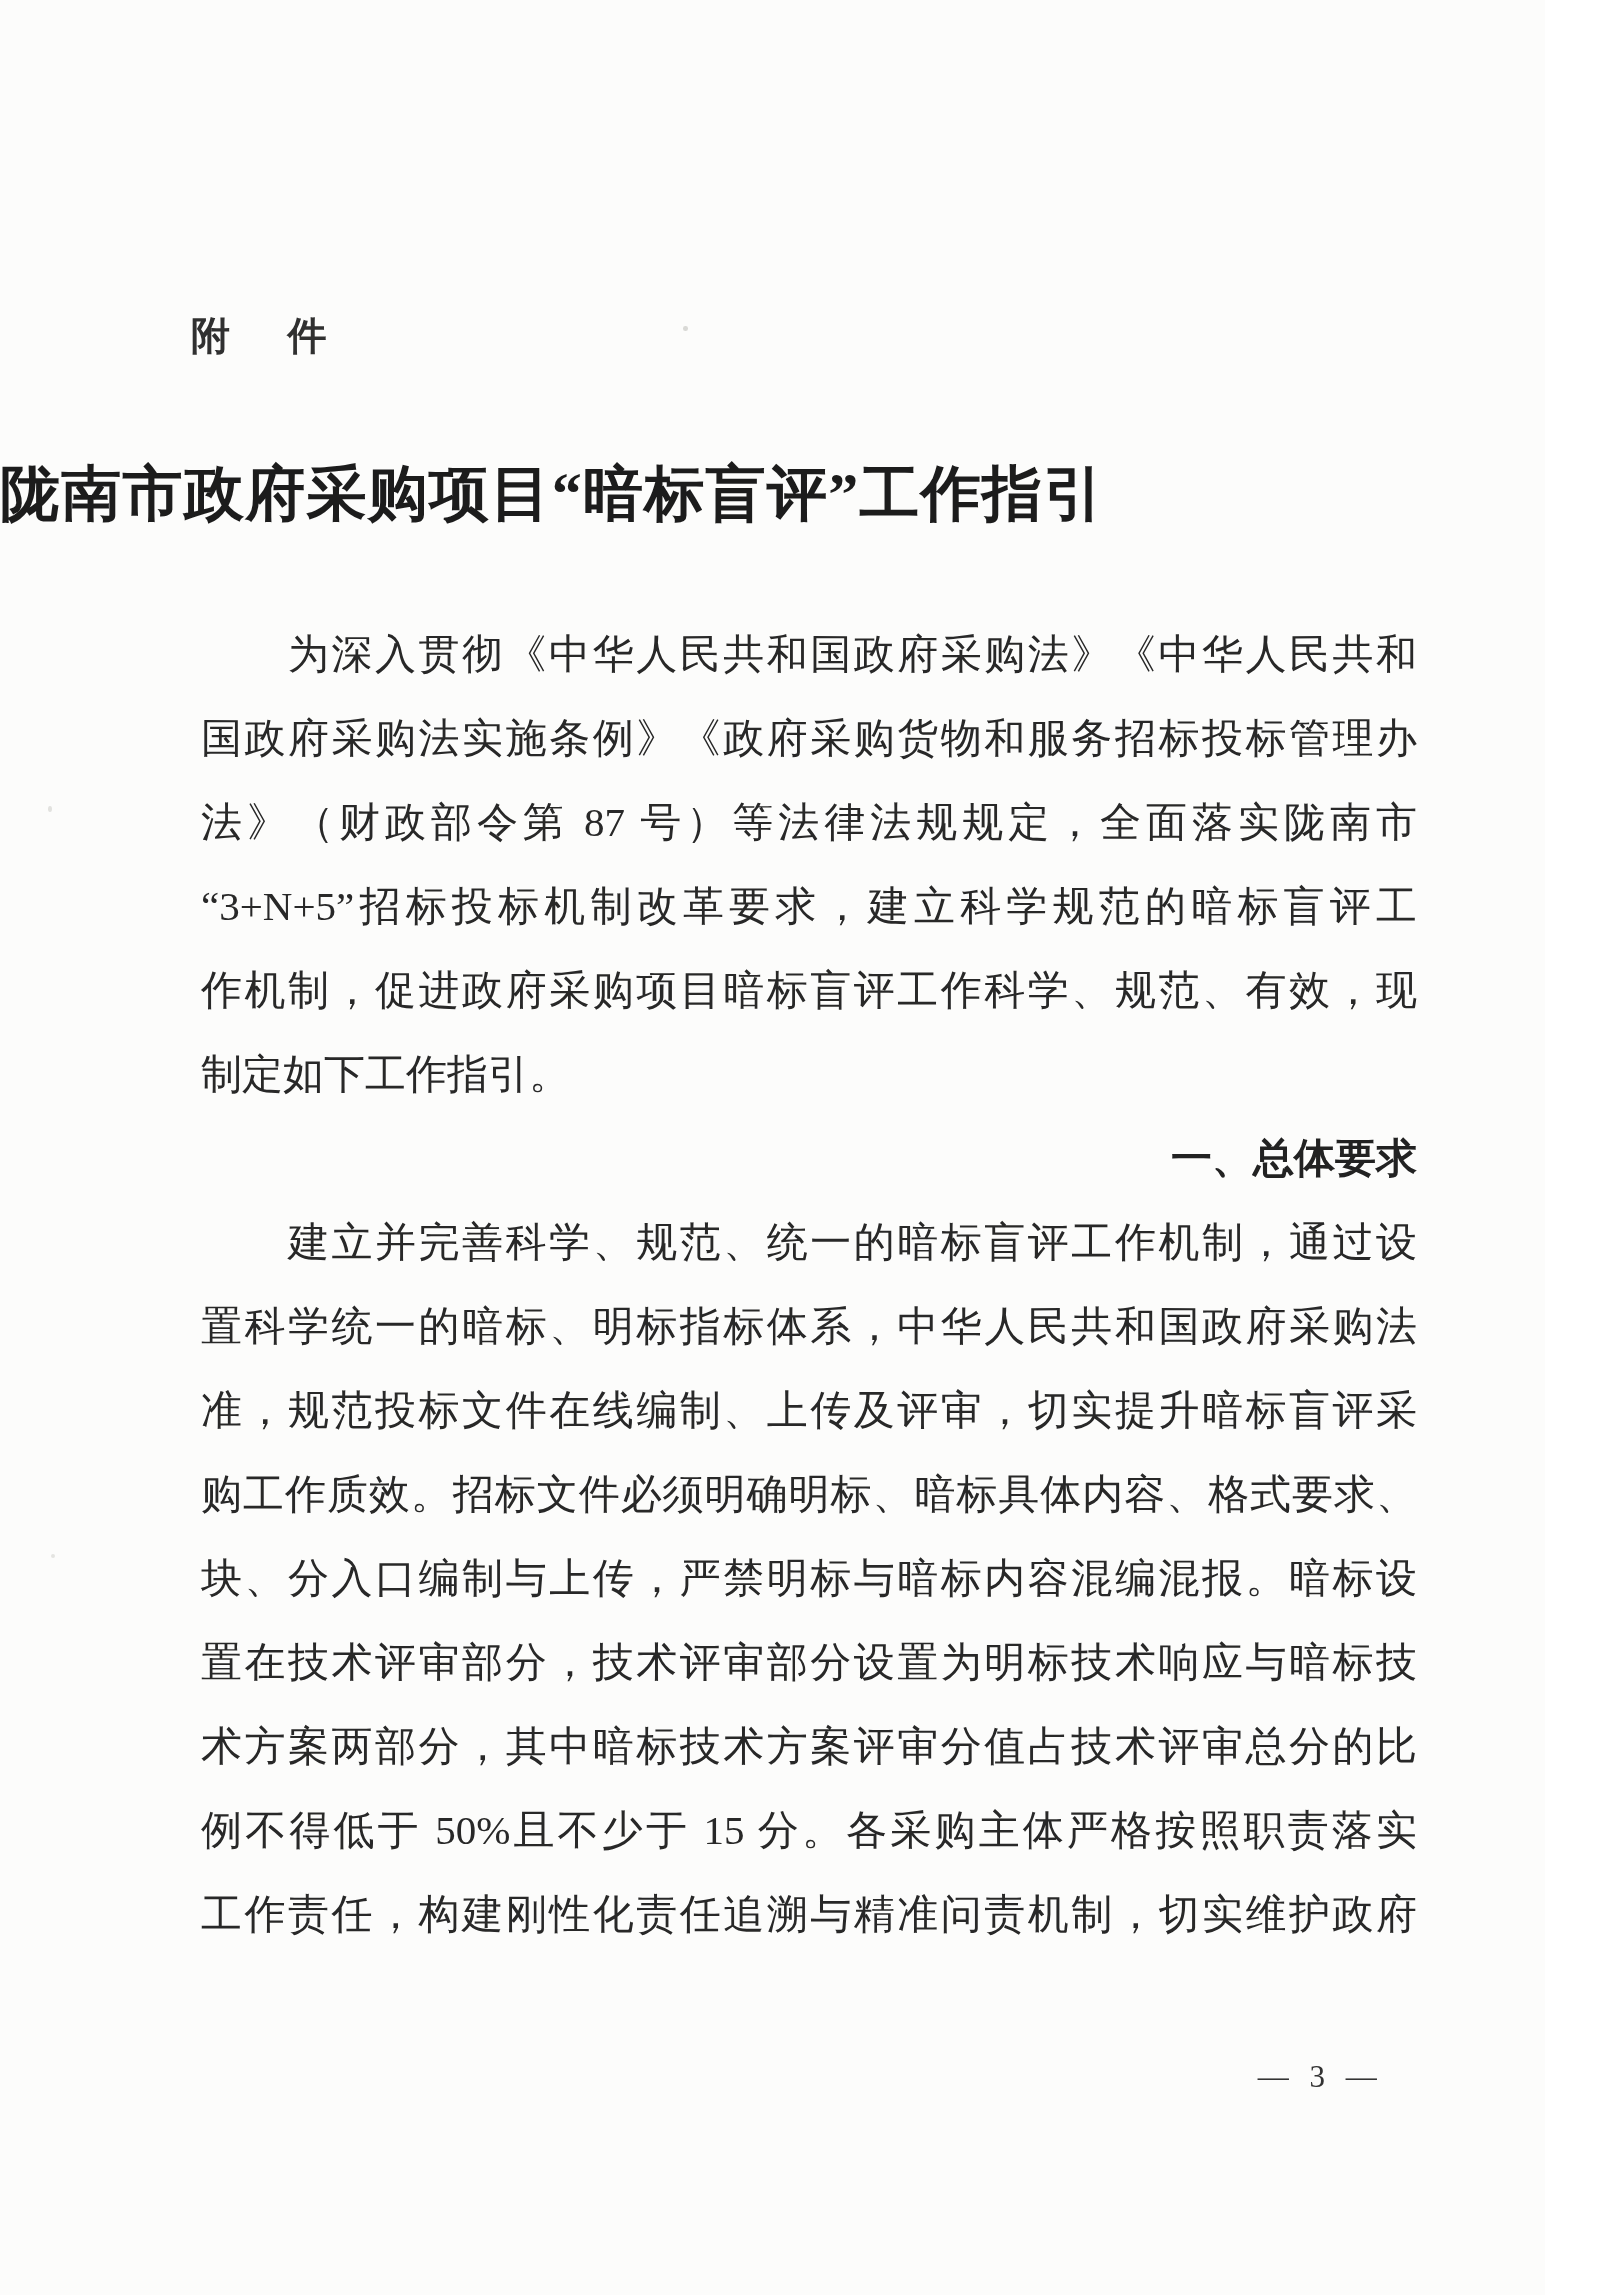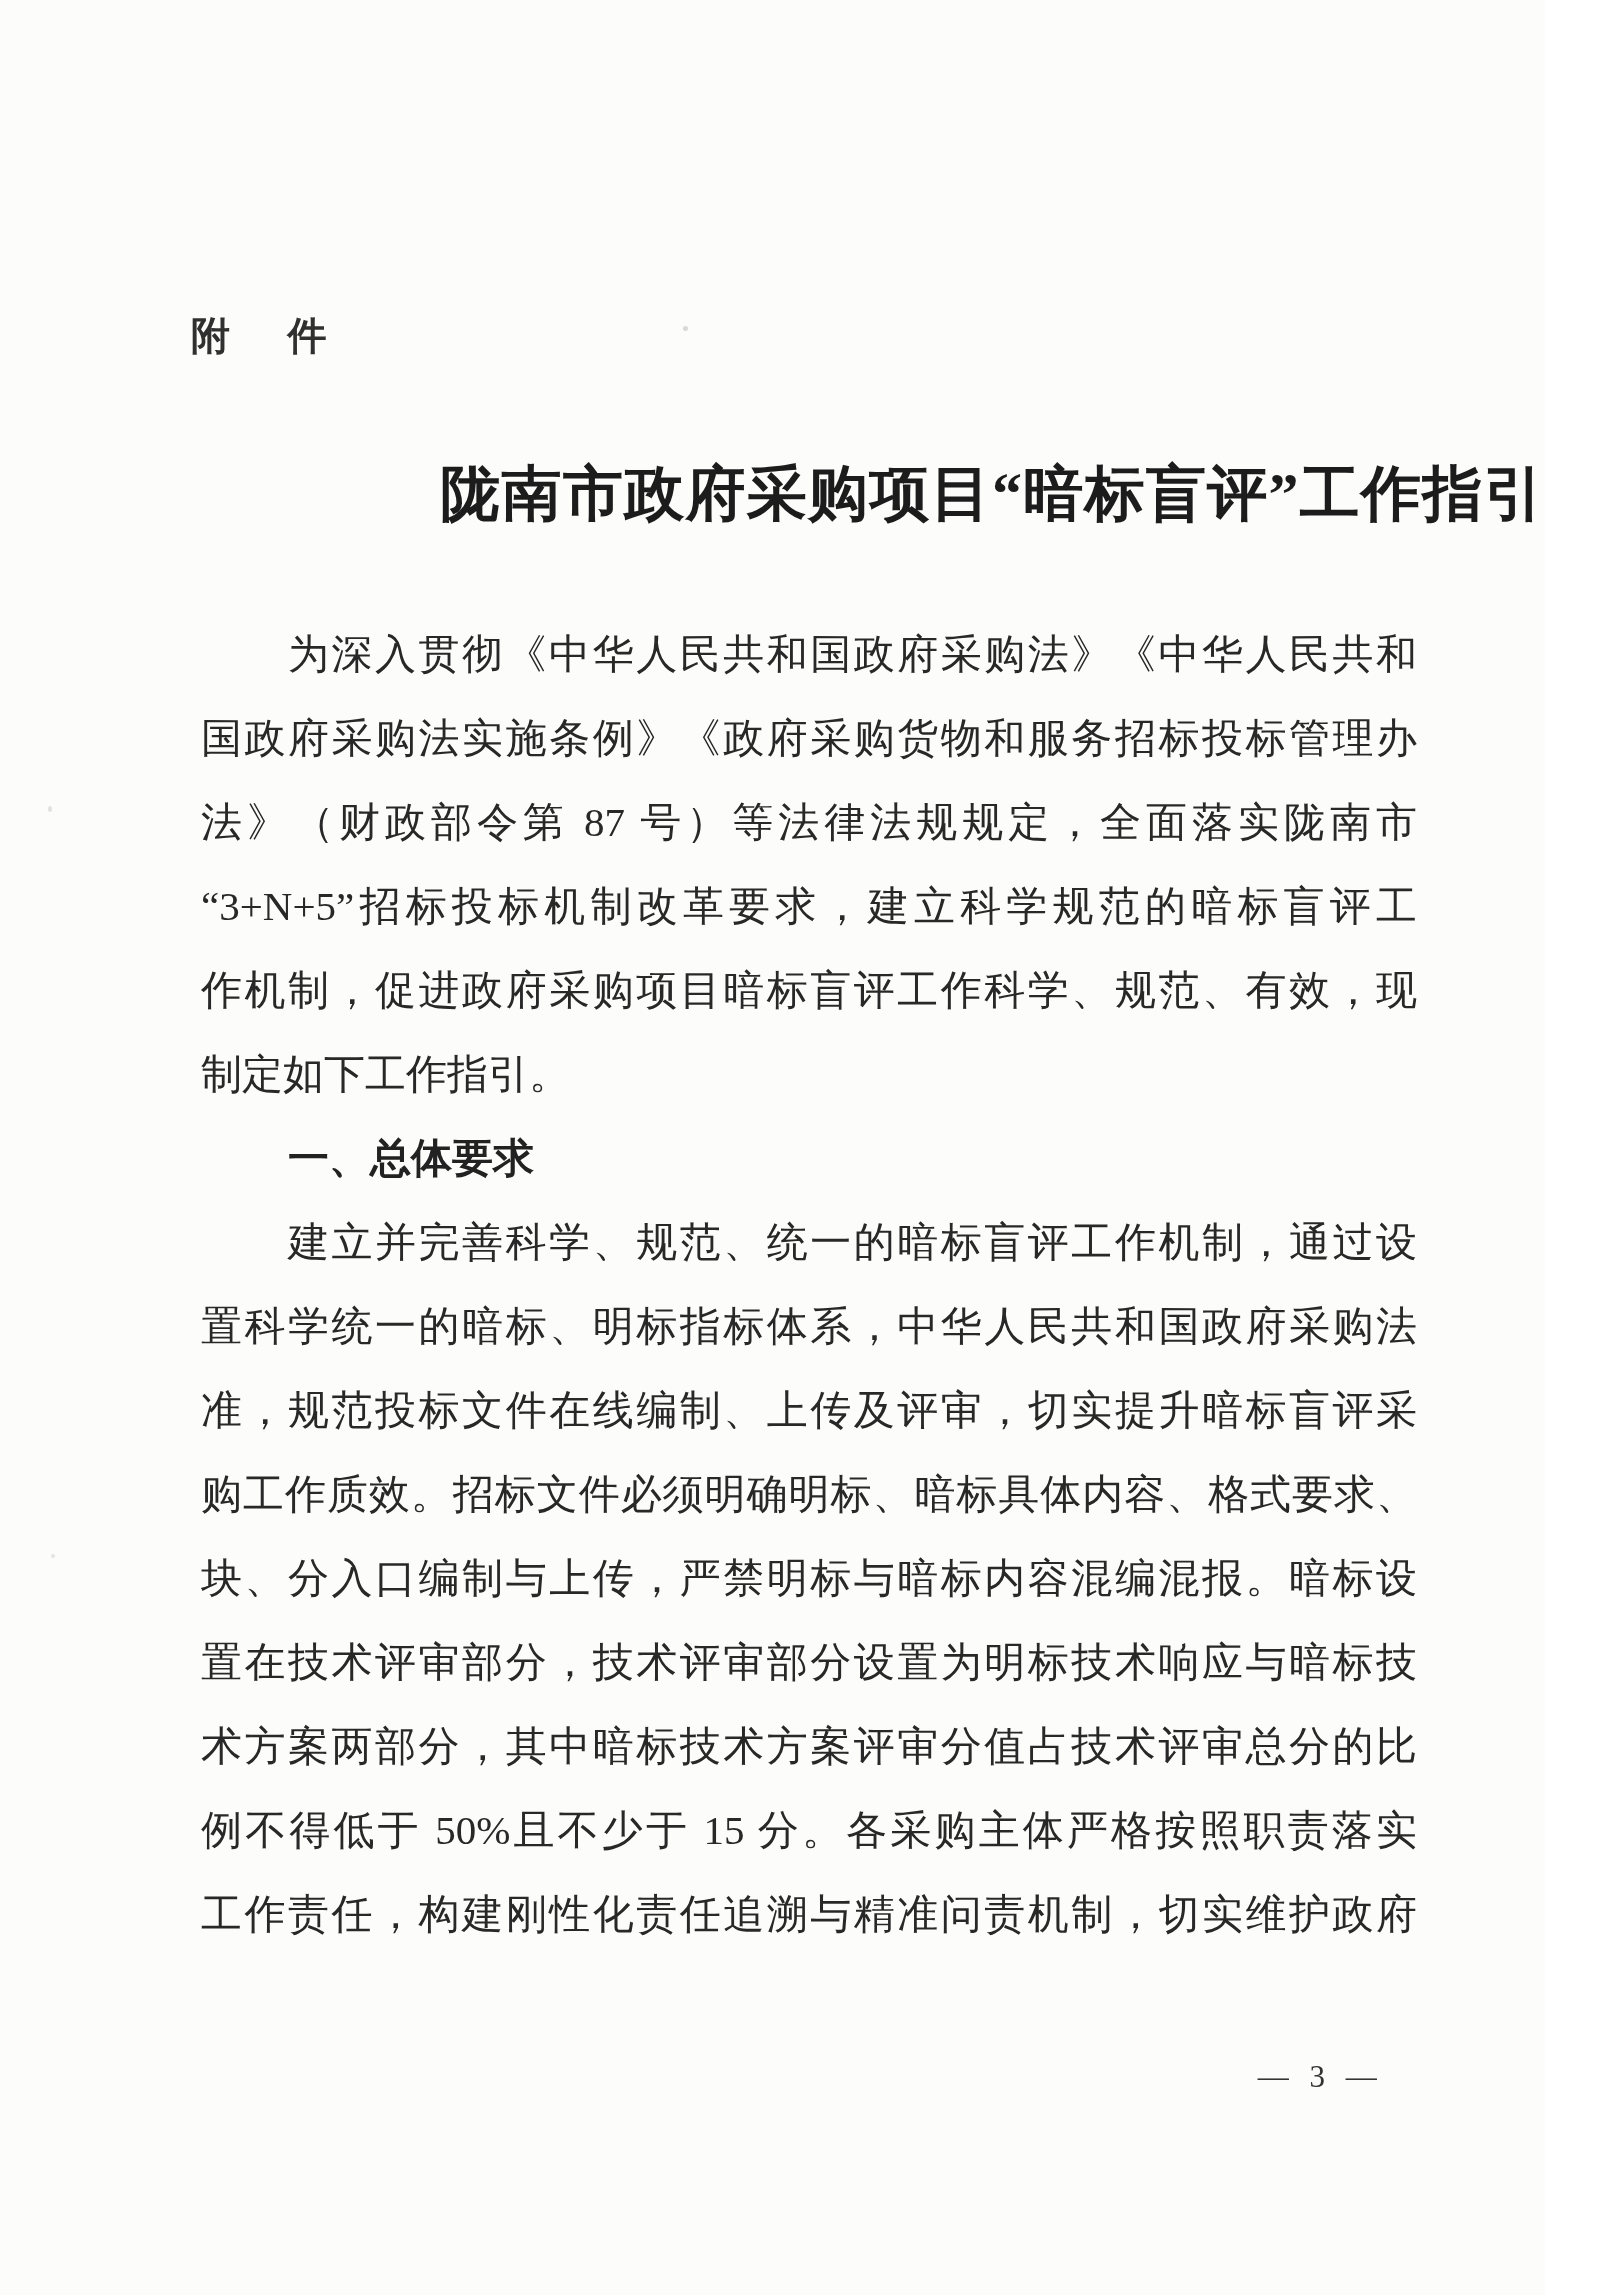--- a/index.html
+++ b/index.html
@@ -28,21 +28,21 @@
     color: #303030;
     white-space: pre;
   }
   
   .doc-title {
     position: absolute;
     left: 0;
     right: 0;
     top: 454px;
     margin: 0;
-    text-align: right;
+    text-align: left;
     font-family: "Liberation Serif", "DejaVu Serif", serif;
     font-size: 60px;
     font-weight: 700;
     letter-spacing: 1.3px;
     color: #1c1c1c;
     white-space: nowrap;
   }
   
   .doc-body {
     position: absolute;
@@ -61,20 +61,21 @@
     text-align: left;
   }
   .doc-body .line.fill {
     white-space: normal;
     text-align: justify;
     text-align-last: justify;
     text-justify: inter-character;
   }
   .doc-body .line.indent {
     text-indent: 87px;
+    text-align: right;
   }
   .doc-body .line.heading {
     font-family: "Liberation Sans", "DejaVu Sans", sans-serif;
     font-weight: 700;
     color: #222222;
   }
   
   .page-number {
     position: absolute;
     top: 2059px;

